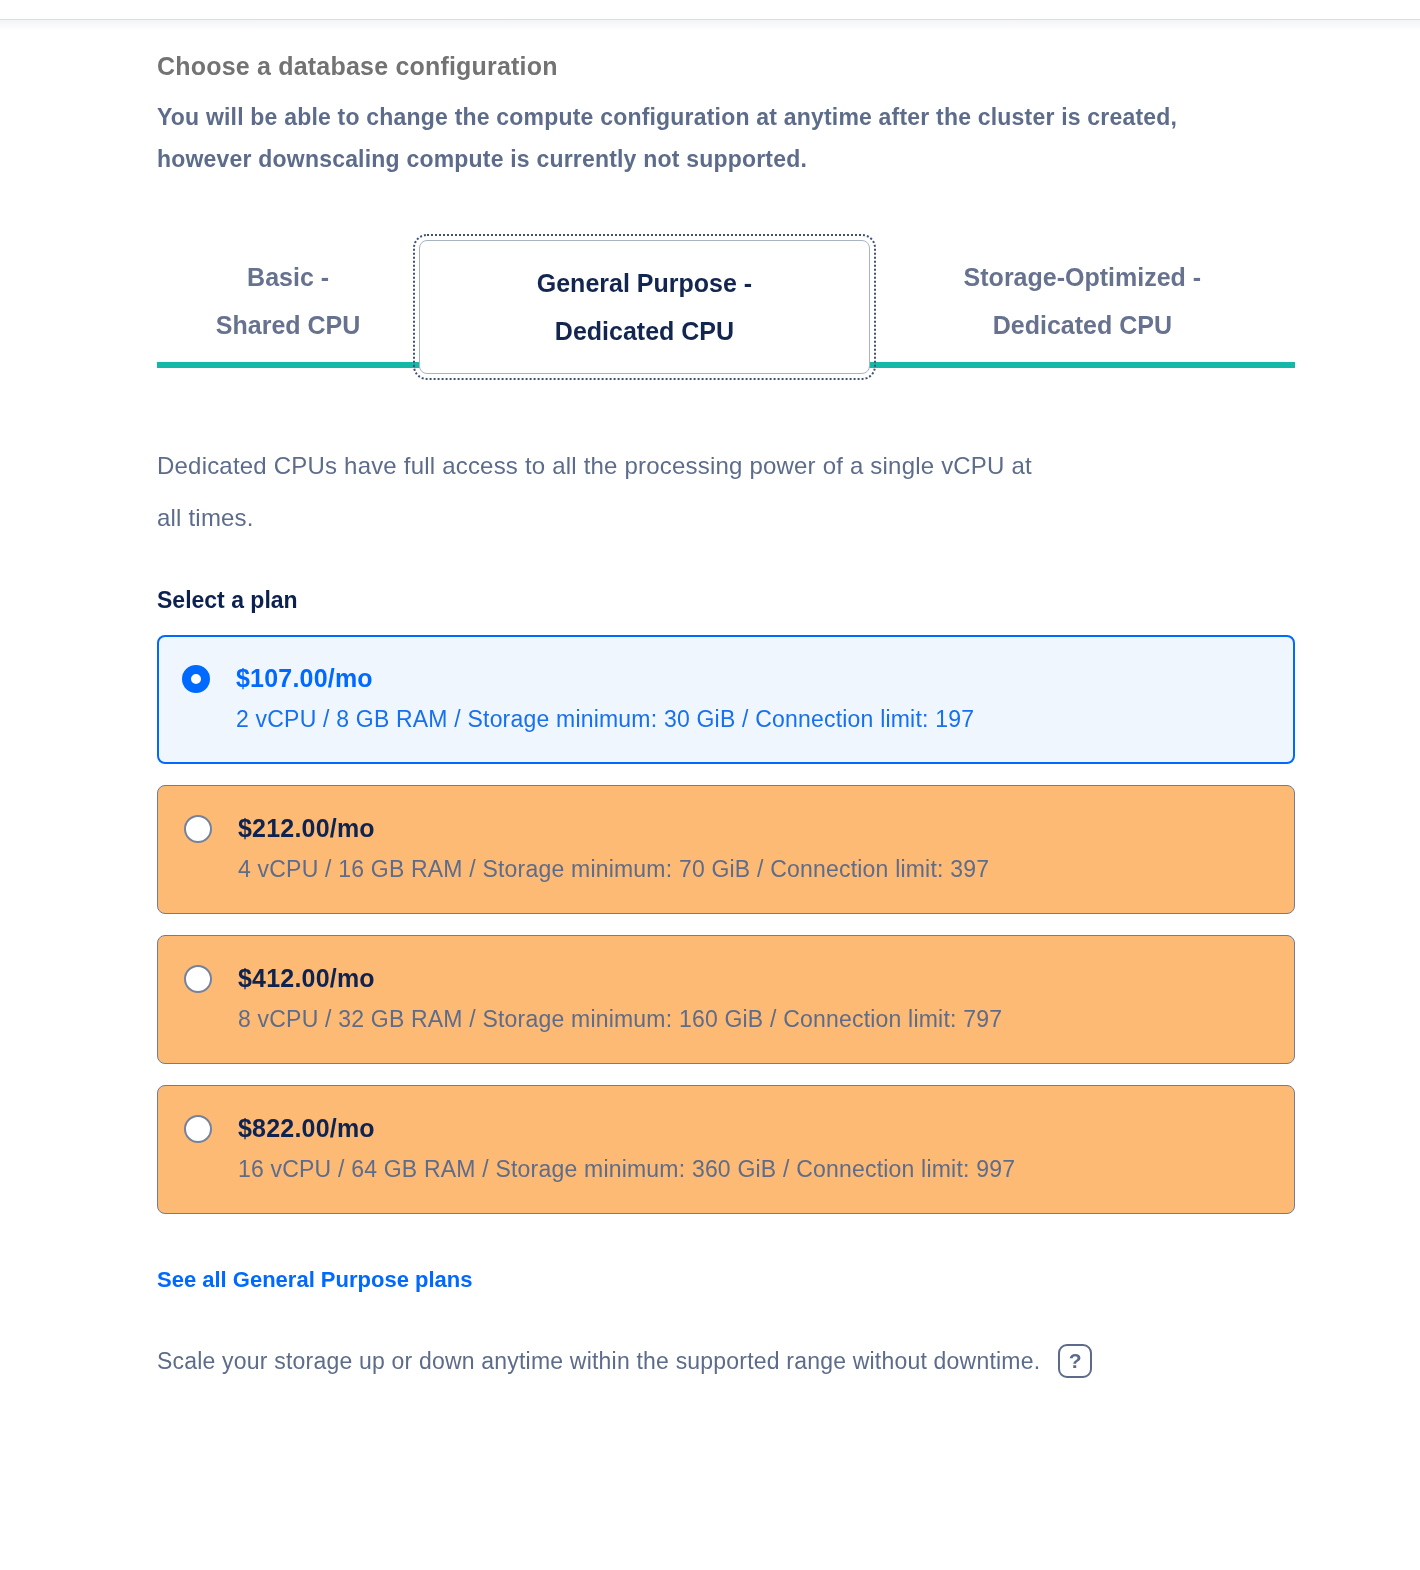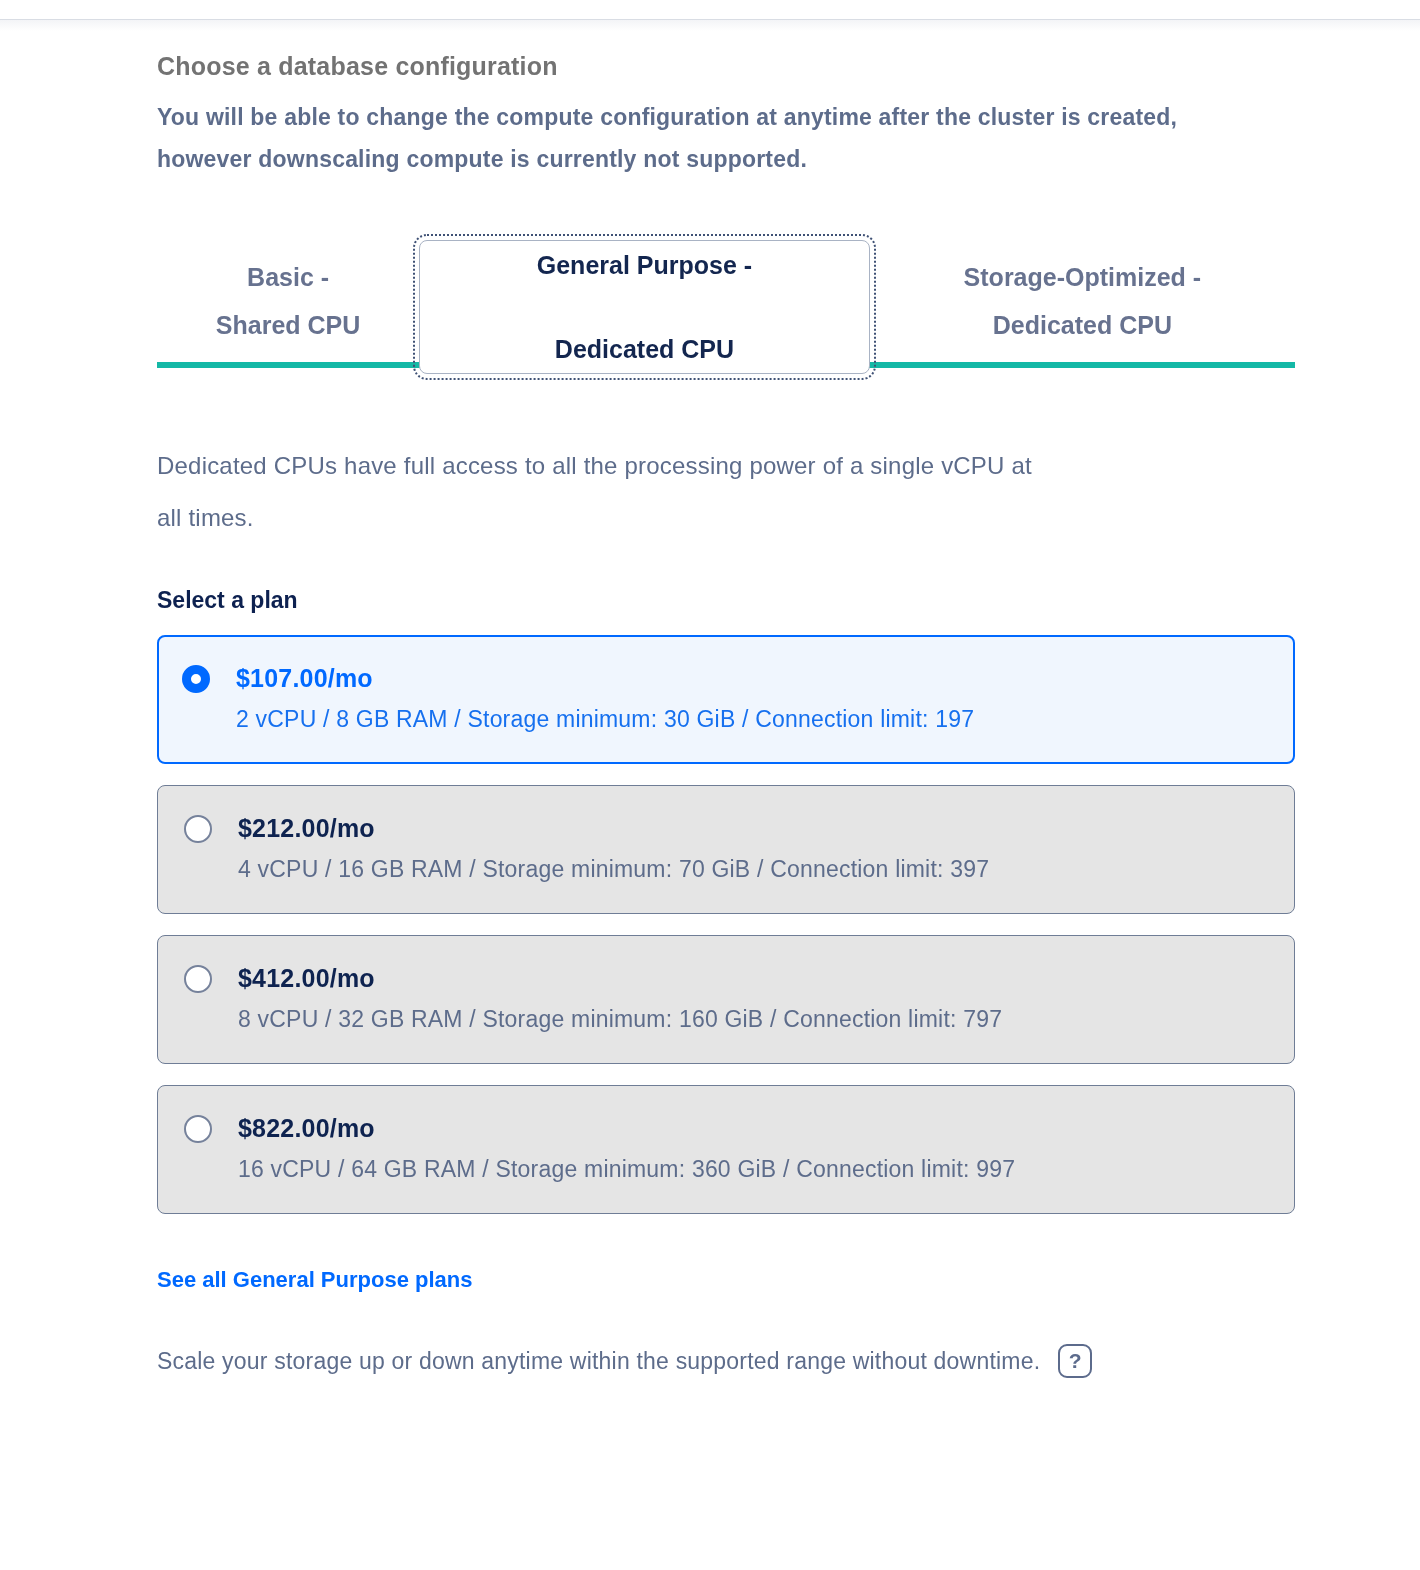--- a/index.html
+++ b/index.html
@@ -42,21 +42,21 @@
   }
   .tab {
     display: flex; flex-direction: column;
     align-items: center; justify-content: center;
     font-size: 25px; font-weight: 600; color: #67728f;
     line-height: 48px;
     cursor: pointer;
     text-align: center;
   }
   .tab-basic   { width: 270px; }
-  .tab-general { width: 464px; justify-content: space-between; }
+  .tab-general { width: 464px; }
   .tab-storage { width: 438px; }
   .tab.active {
     background: #ffffff;
     border: 1px solid #a9b3c4;
     border-radius: 8px;
     outline: 2px dotted #3f5175;
     outline-offset: 4px;
     height: 134px;
     z-index: 2;
     color: #13264f;
@@ -70,21 +70,21 @@
   
   .select-plan-label {
     margin-top: 42px;
     font-size: 23px; font-weight: 700; color: #0d2150;
     line-height: 28px;
   }
   .plan {
     margin-top: 21px;
     border: 1px solid #6f7d96;
     border-radius: 8px;
-    background: #e5e5e5;
+    background: #fdba74;
     padding: 28px 30px 30px 26px;
     cursor: pointer;
   }
   .plan.selected {
     border: 2px solid #0069ff;
     background: #f0f6fe;
     padding: 27px 29px 29px 23px;
   }
   .plan-top { display: flex; align-items: center; }
   .radio {

